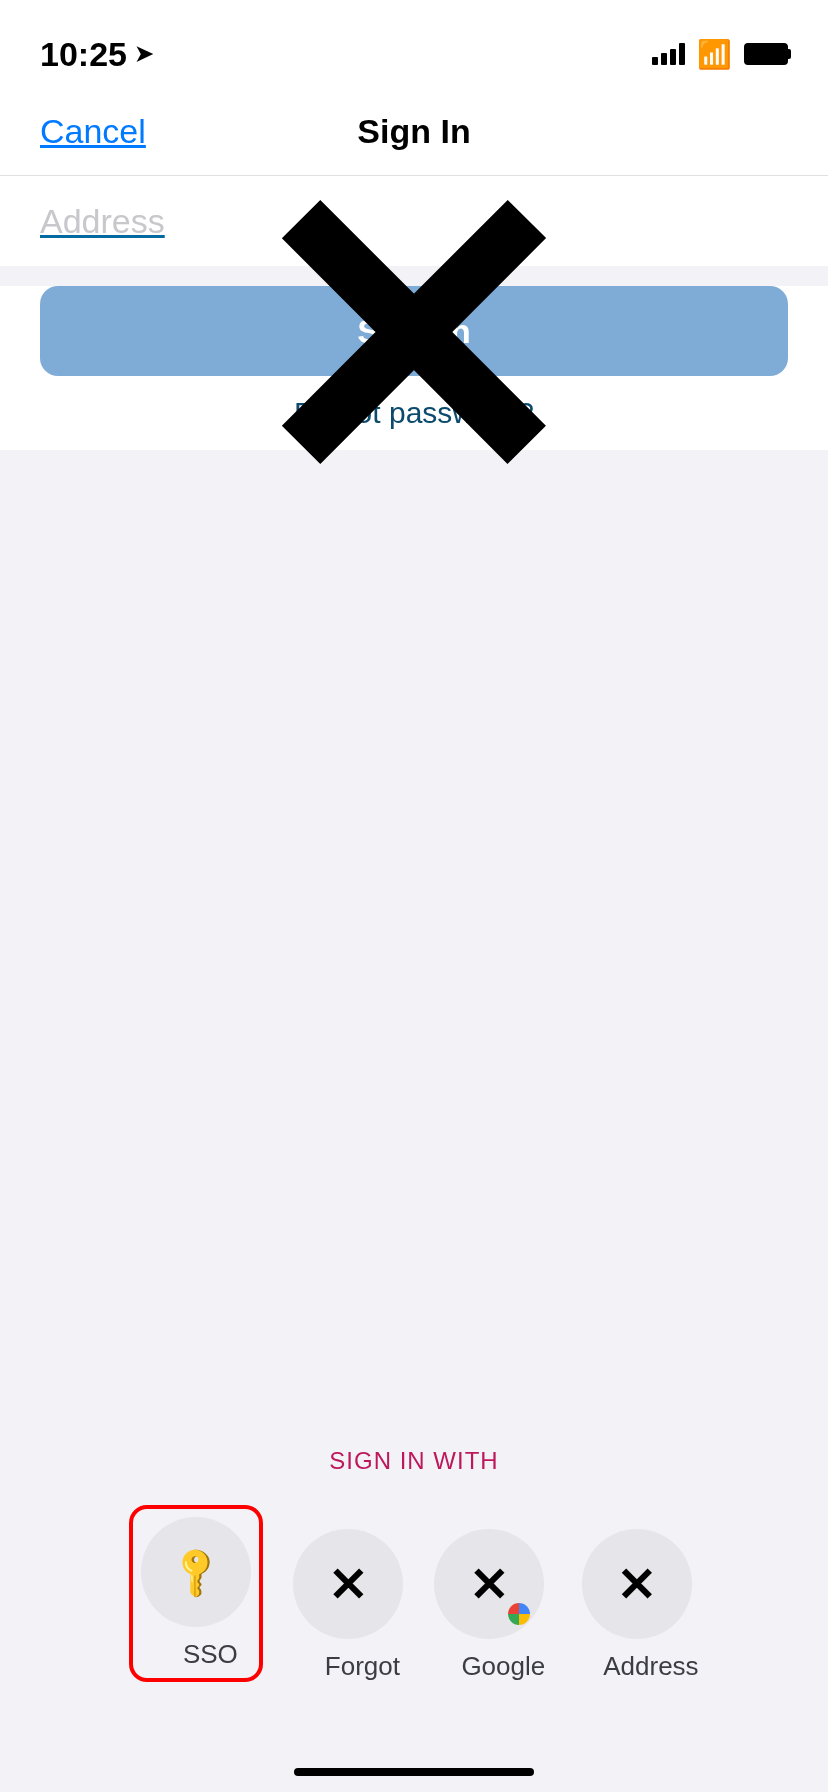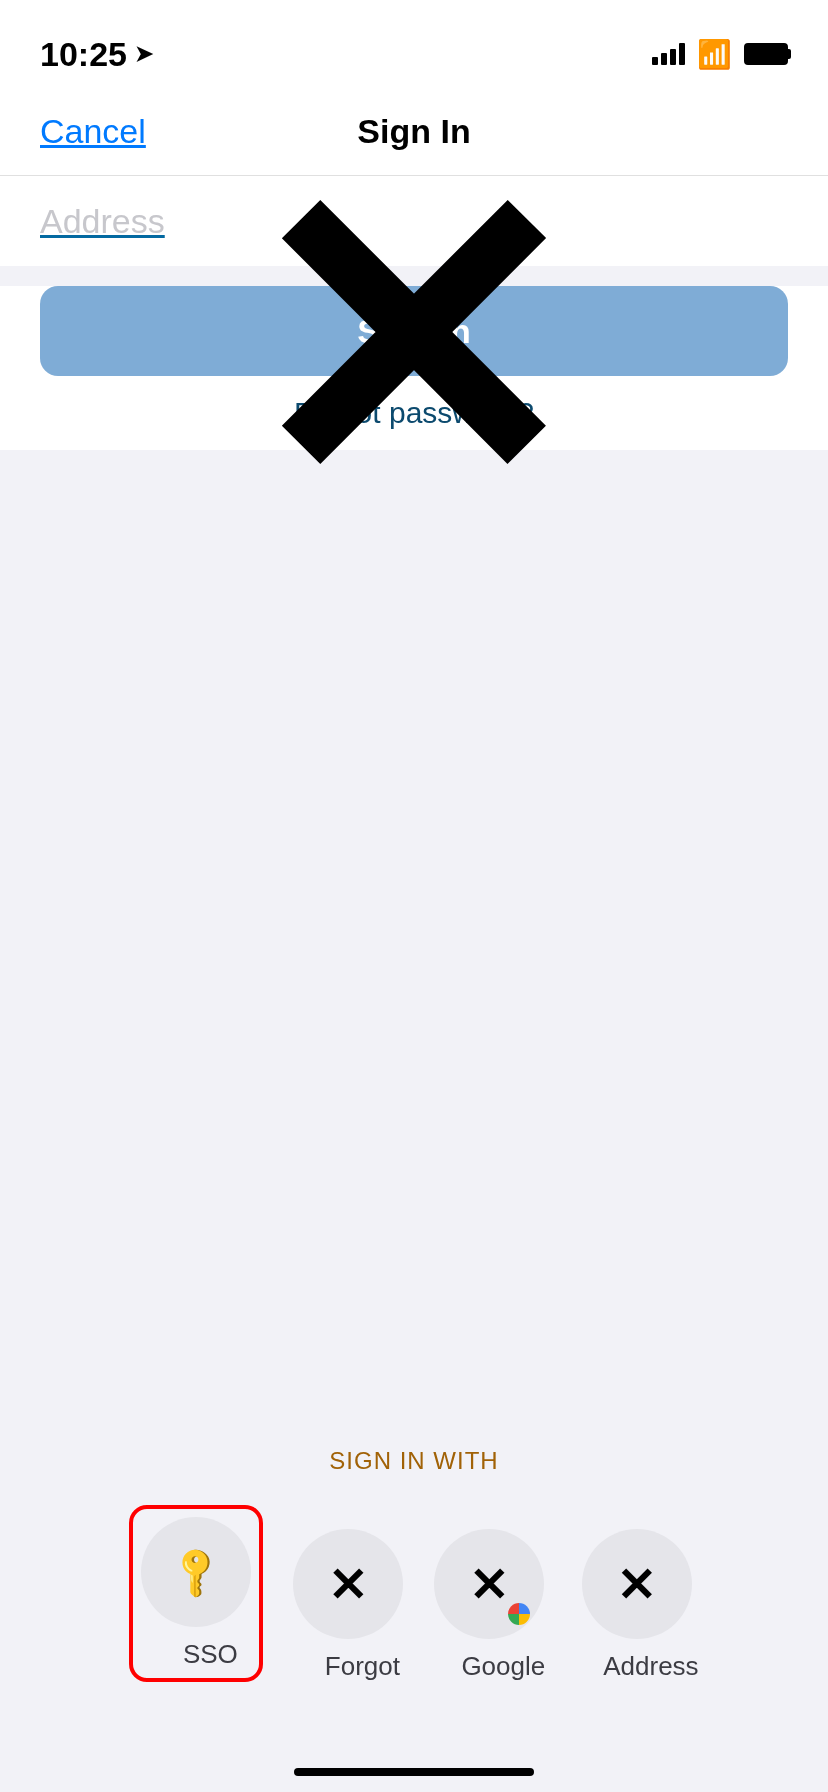--- a/index.html
+++ b/index.html
@@ -153,21 +153,21 @@
       bottom: 80px;
       left: 0;
       right: 0;
       padding: 0 40px 30px;
     }
 
     .sign-in-with-label {
       text-align: center;
       font-size: 24px;
       font-weight: 500;
-      color: #a16207;
+      color: #be185d;
       letter-spacing: 1px;
       margin-bottom: 30px;
     }
 
     .sso-options {
       display: flex;
       justify-content: center;
       align-items: flex-end;
       gap: 30px;
     }

